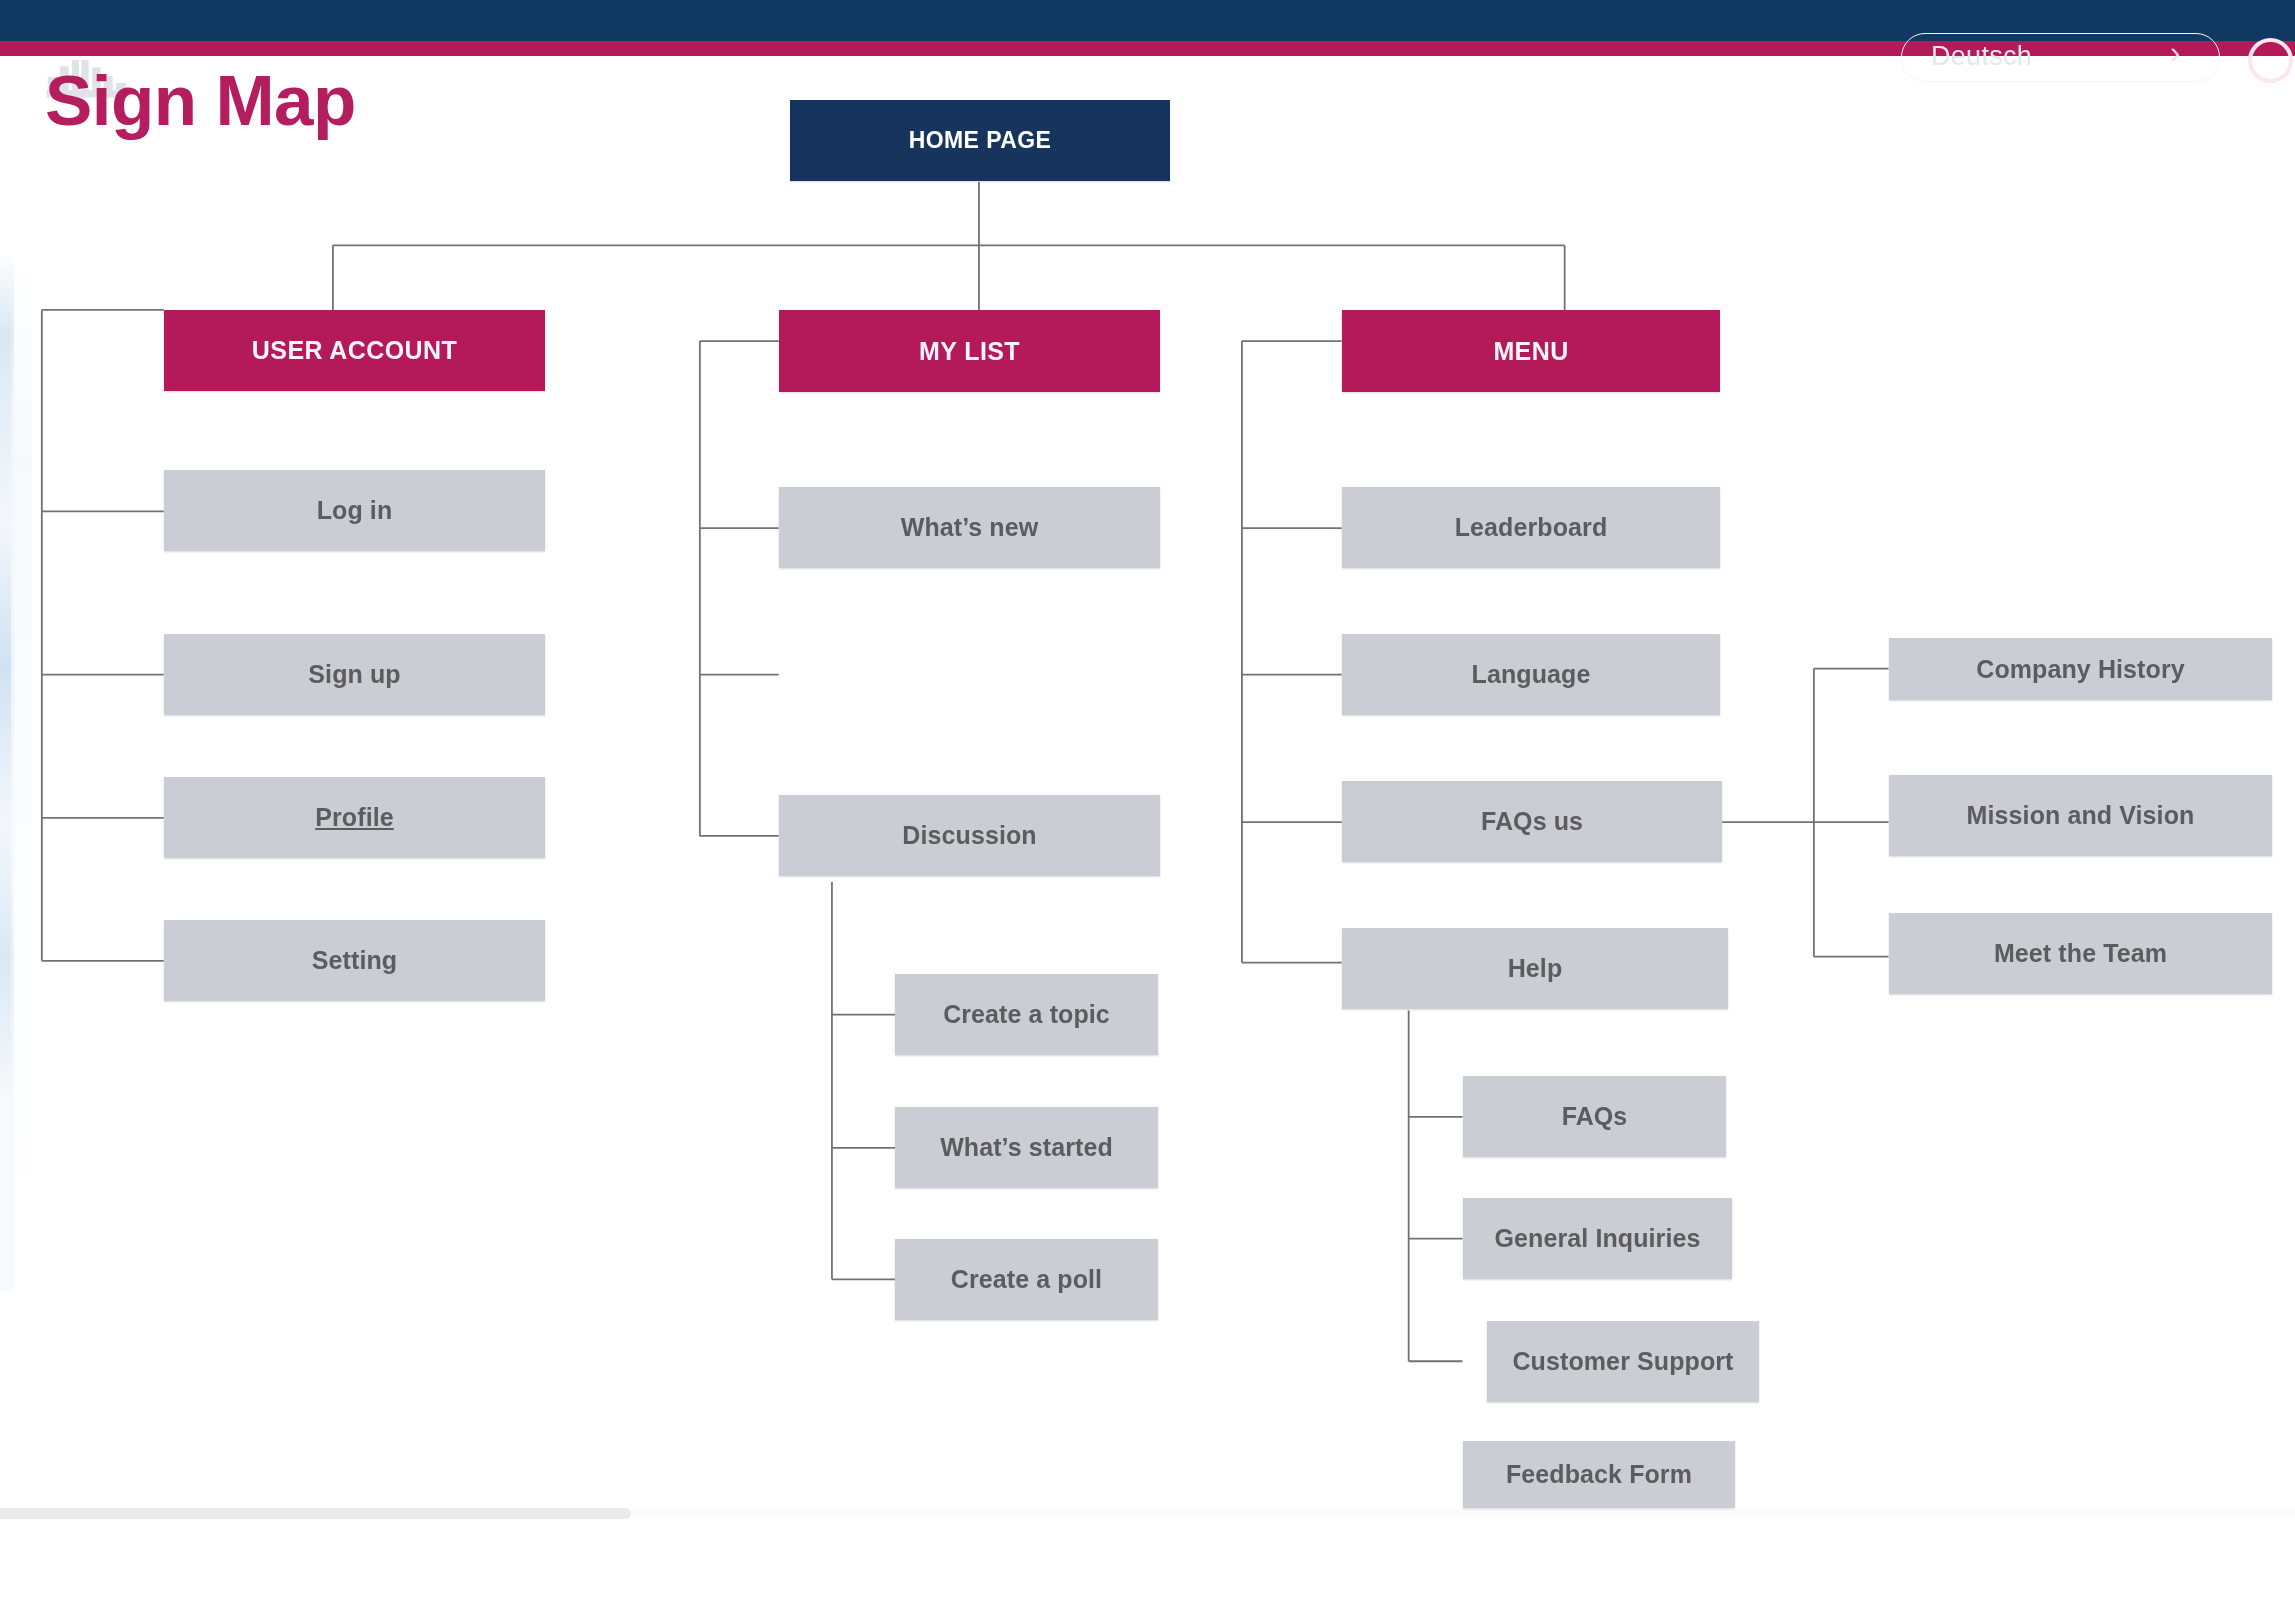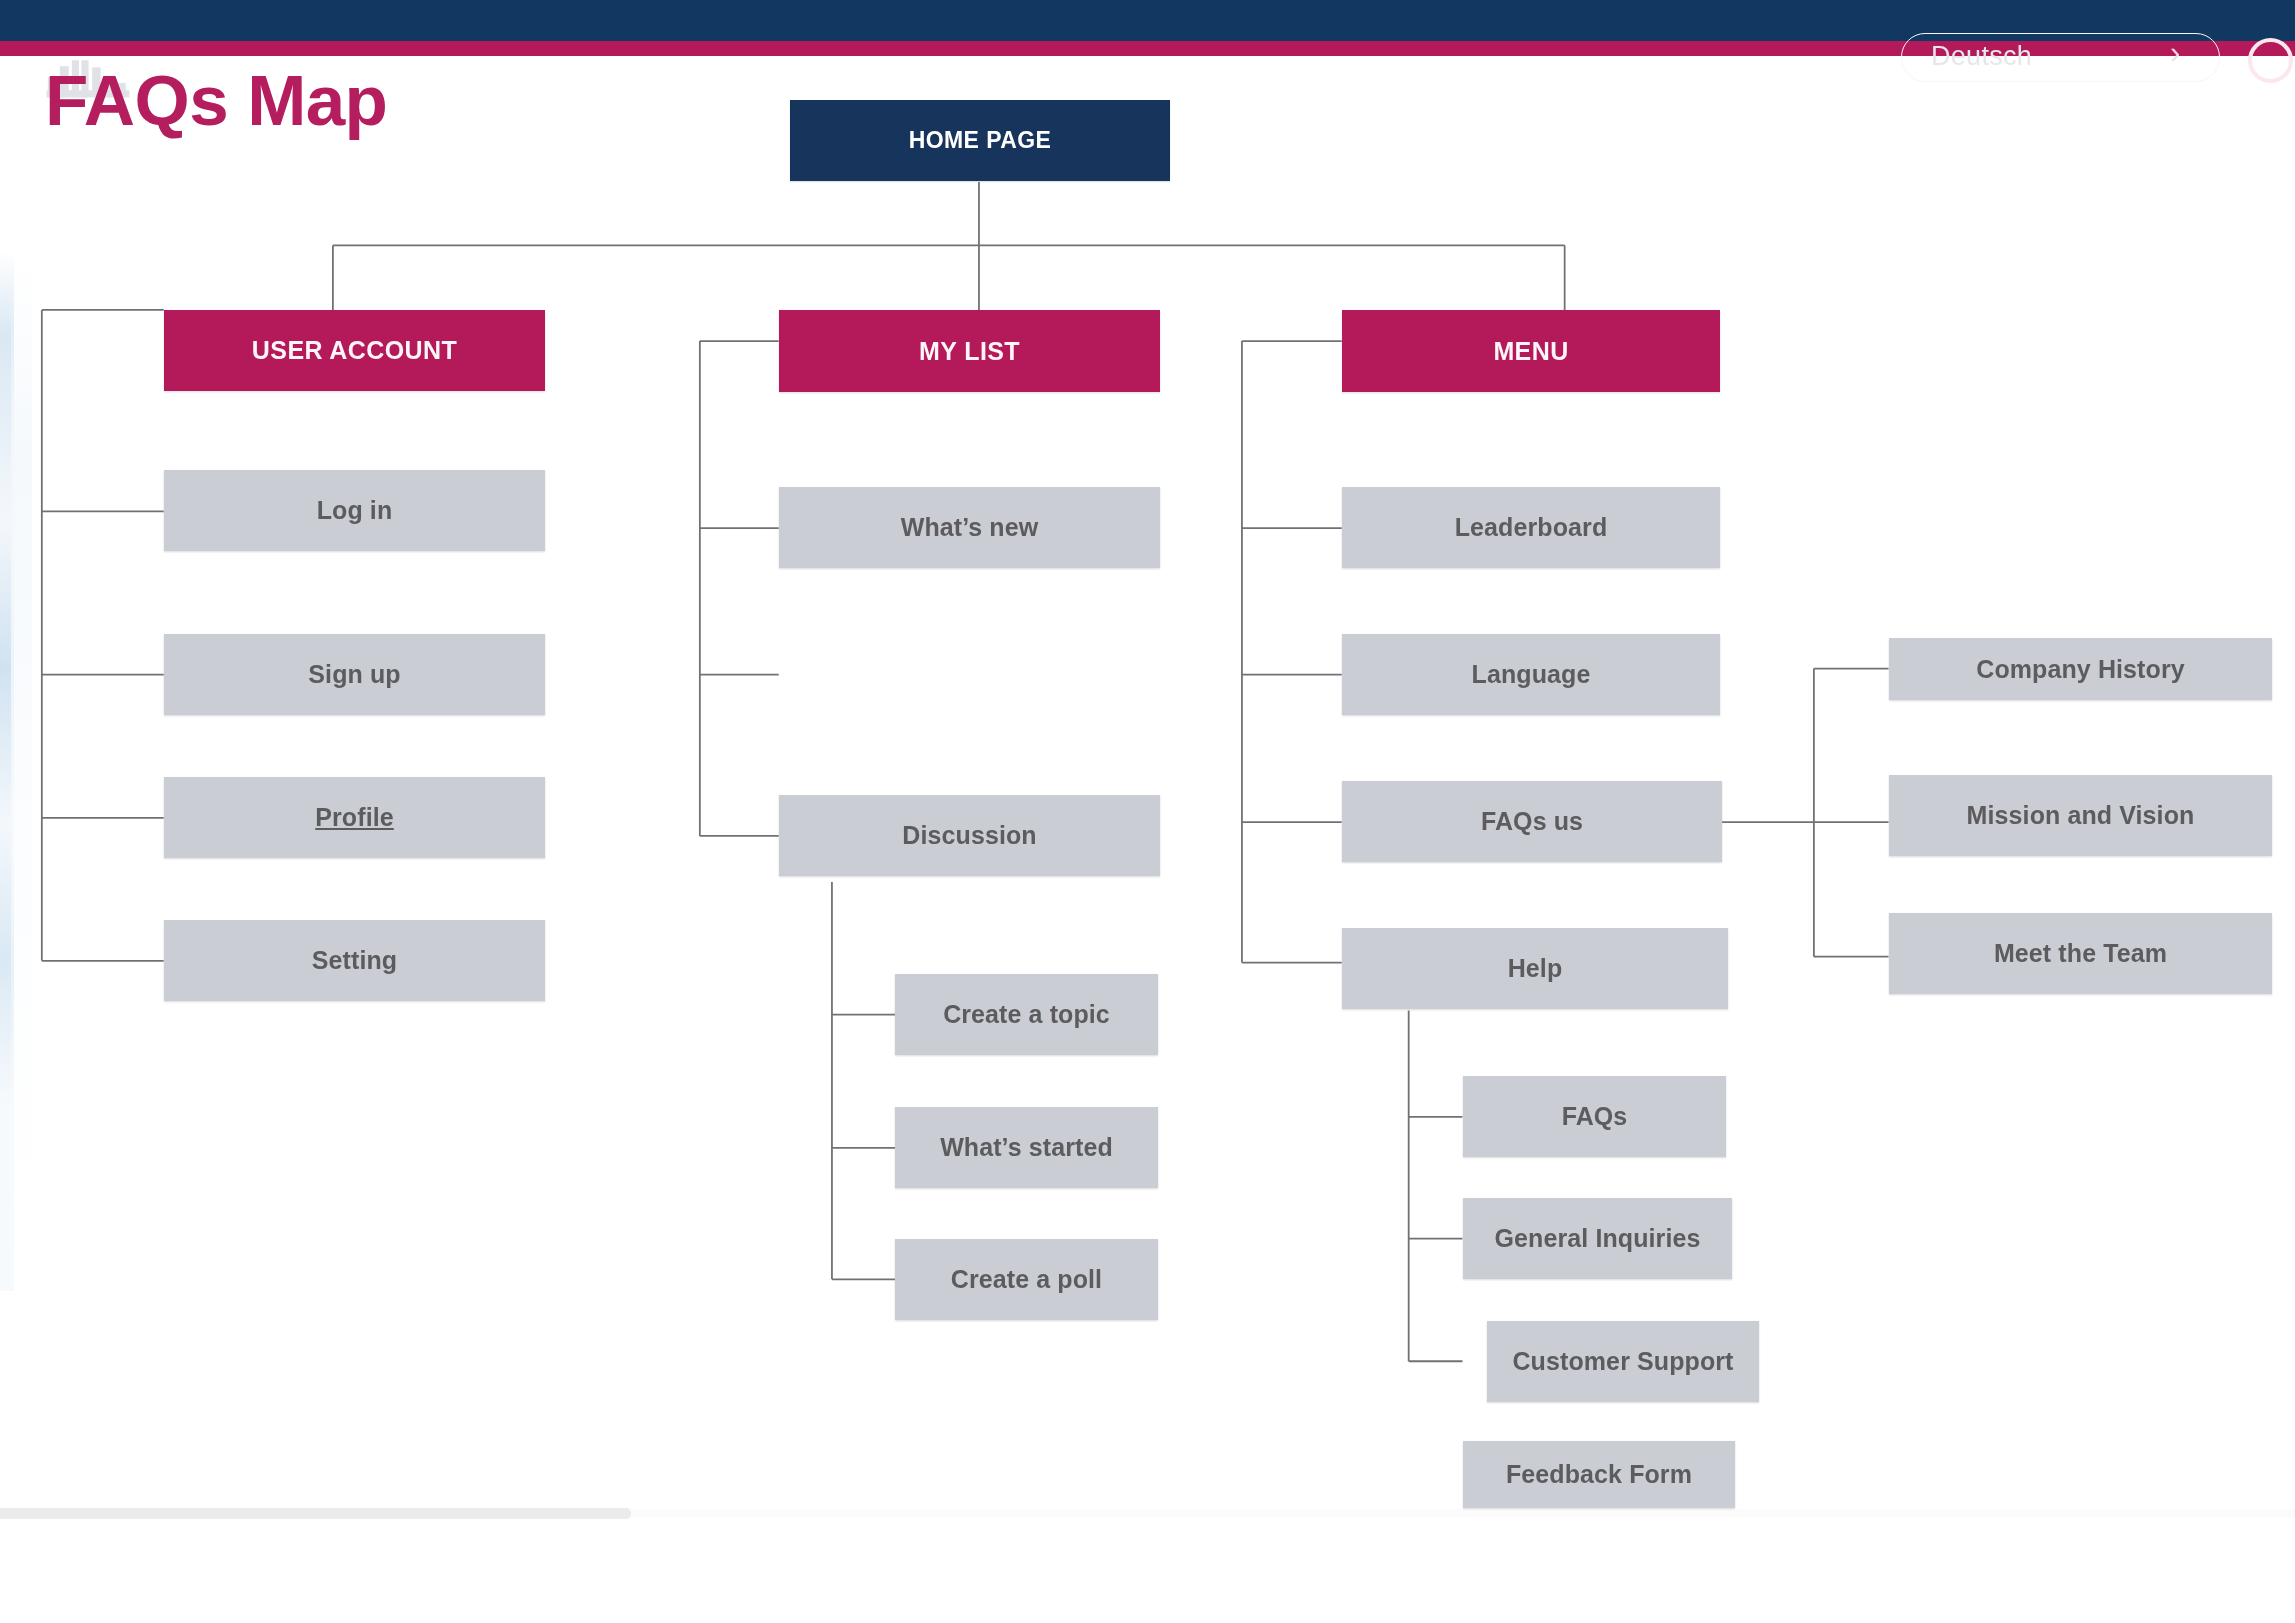--- a/index.html
+++ b/index.html
@@ -194,21 +194,21 @@
       <rect x="28" y="12" width="15" height="52"></rect>
       <rect x="48" y="2" width="12" height="62"></rect>
       <rect x="64" y="2" width="12" height="62"></rect>
       <rect x="82" y="14" width="14" height="50"></rect>
       <rect x="101" y="28" width="15" height="36"></rect>
       <rect x="122" y="40" width="16" height="24"></rect>
       <rect x="6" y="52" width="138" height="12"></rect>
     </g>
   </svg>
 
-  <div class="page-title">FAQs Map</div>
+  <div class="page-title">Sign Map</div>
 
   <svg id="links" viewBox="0 0 3840 2716" width="2295" height="1624">
 
     <line x1="1638" y1="304" x2="1638" y2="410"></line>
     <line x1="557" y1="410" x2="2618" y2="410"></line>
     <line x1="557" y1="410" x2="557" y2="518"></line>
     <line x1="1638" y1="410" x2="1638" y2="518"></line>
     <line x1="2618" y1="410" x2="2618" y2="518"></line>
 
     <line x1="70" y1="518" x2="274" y2="518"></line>

